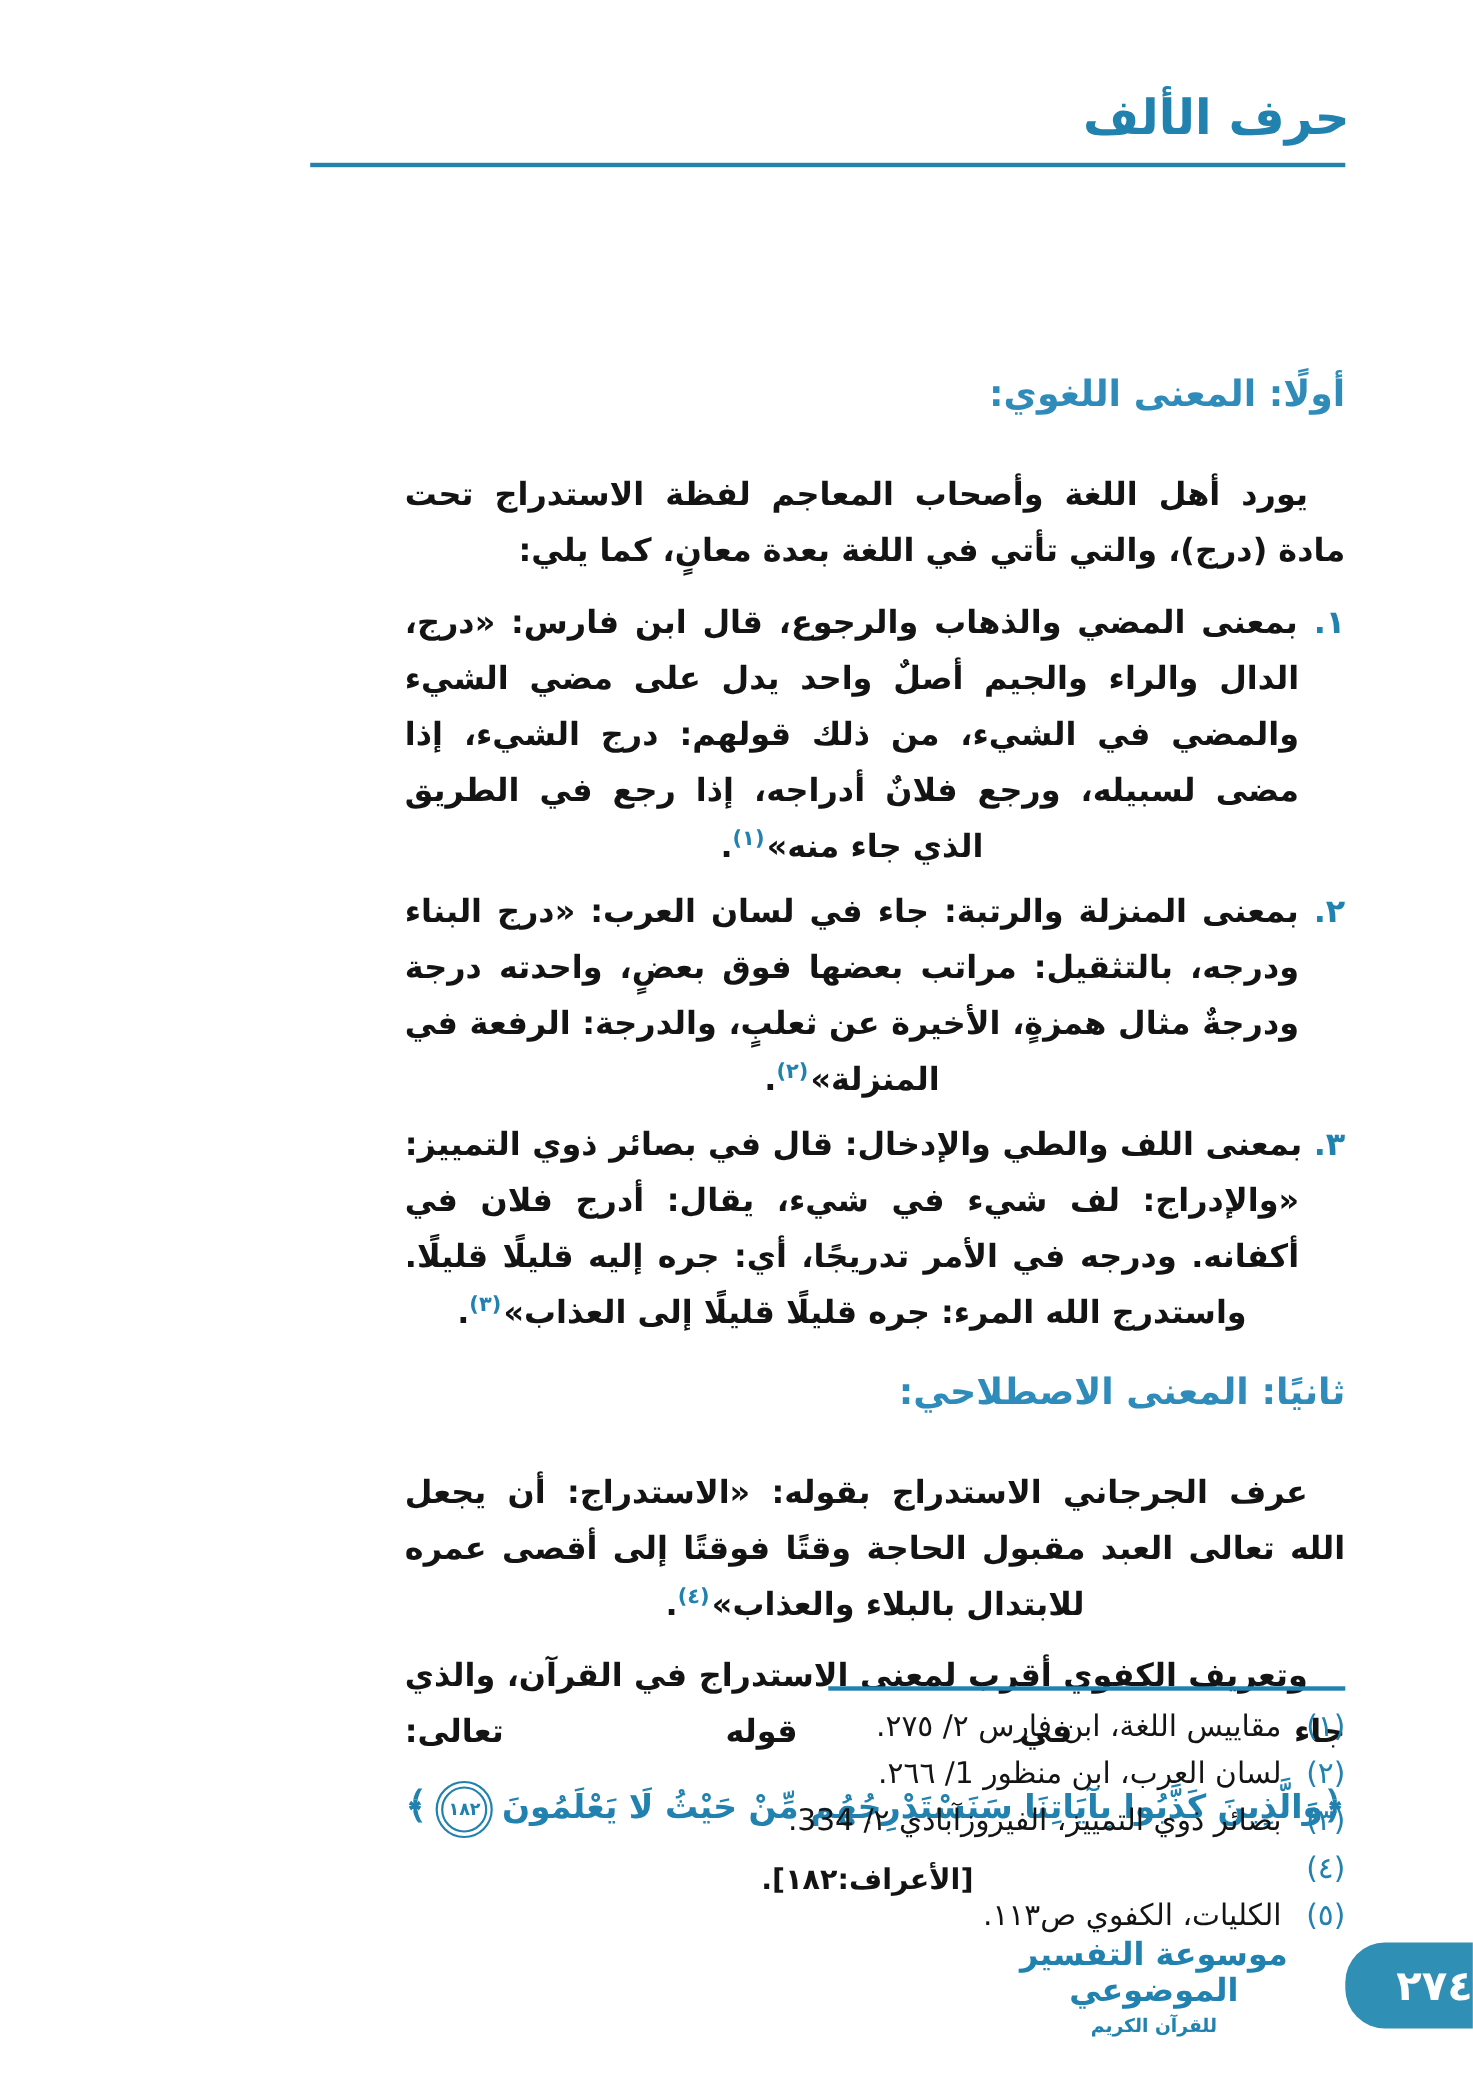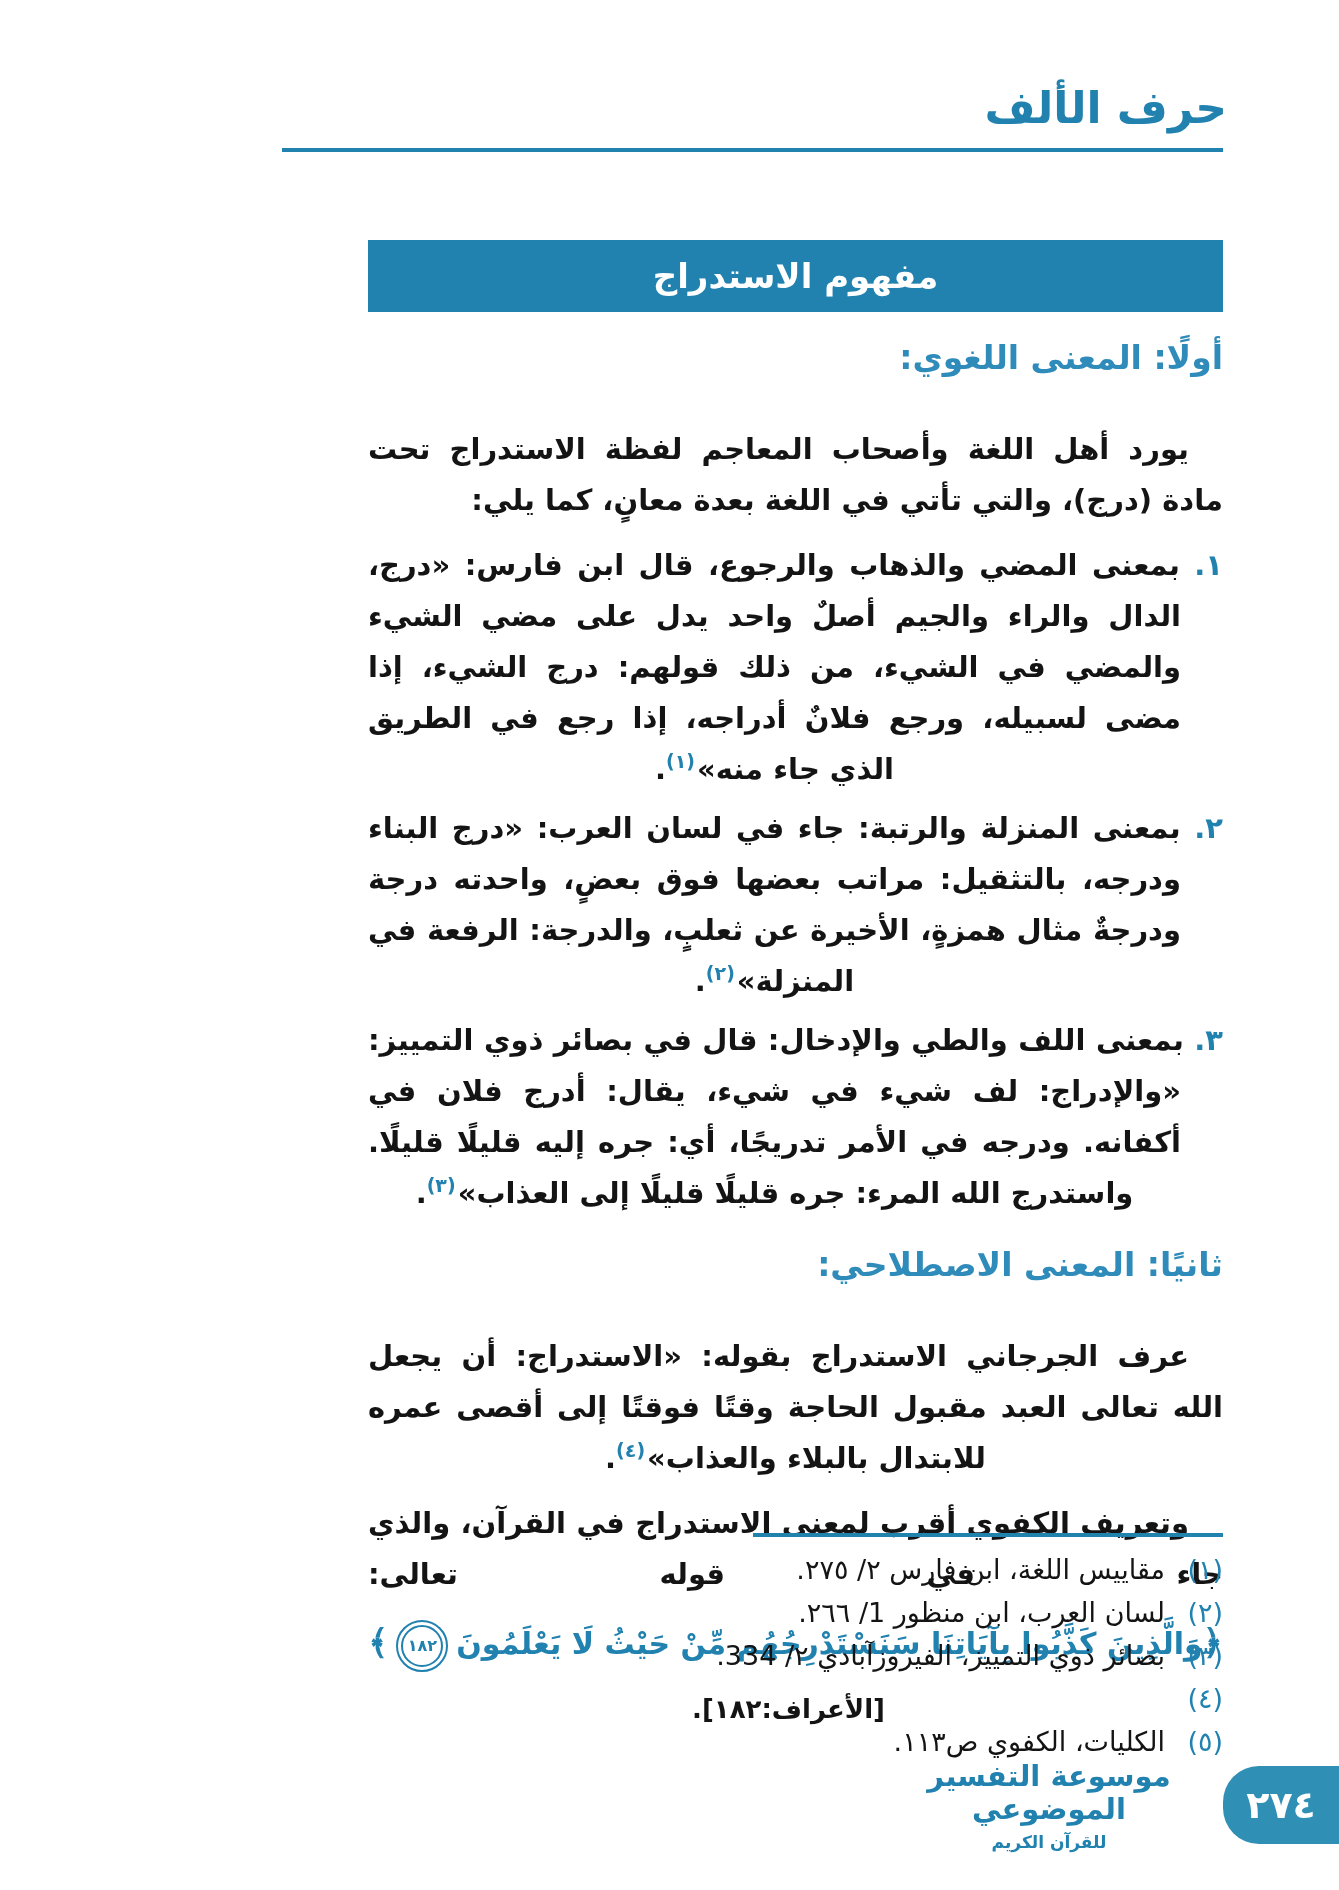--- a/index.html
+++ b/index.html
@@ -96,35 +96,32 @@
   .footer-logo{
     position:absolute;top:1760px;right:150px;width:280px;
     text-align:center;color:var(--accent);line-height:1.15;
   }
   .logo-title{font-size:29px;font-weight:bold;}
   .logo-subtitle{font-size:17px;font-weight:bold;margin-top:6px;}
   .page-badge{
     position:absolute;top:1766px;right:0;width:116px;height:78px;
     background:var(--badge_bg);
     border-radius:36px 0 0 36px;
-    display:flex;align-items:center;justify-content:center;
+    display:flex;align-items:center;
   }
   .page-badge-number{color:#ffffff;font-size:38px;font-weight:bold;}
 </style>
 </head>
 <body>
 
 <div class="page">
 
   <div class="chapter-header">حرف الألف</div>
   <div class="header-rule"></div>
 
-  <div class="banner">
-    <span class="banner-title">مفهوم الاستدراج</span>
-  </div>
 
   <div class="main">
 
     <h2 class="sec-heading">أولًا: المعنى اللغوي:</h2>
 
     <p class="para">يورد أهل اللغة وأصحاب المعاجم لفظة الاستدراج تحت مادة (درج)، والتي تأتي في اللغة بعدة معانٍ، كما يلي:</p>
 
     <div class="list-item"><span class="item-num">١.</span> <span>بمعنى المضي والذهاب والرجوع، قال ابن فارس: «درج، الدال والراء والجيم أصلٌ واحد يدل على مضي الشيء والمضي في الشيء، من ذلك قولهم: درج الشيء، إذا مضى لسبيله، ورجع فلانٌ أدراجه، إذا رجع في الطريق الذي جاء منه»</span><sup class="ref">(١)</sup><span class="tail">.</span></div>
 
     <div class="list-item"><span class="item-num">٢.</span> <span>بمعنى المنزلة والرتبة: جاء في لسان العرب: «درج البناء ودرجه، بالتثقيل: مراتب بعضها فوق بعضٍ، واحدته درجة ودرجةٌ مثال همزةٍ، الأخيرة عن ثعلبٍ، والدرجة: الرفعة في المنزلة»</span><sup class="ref">(٢)</sup><span class="tail">.</span></div>

